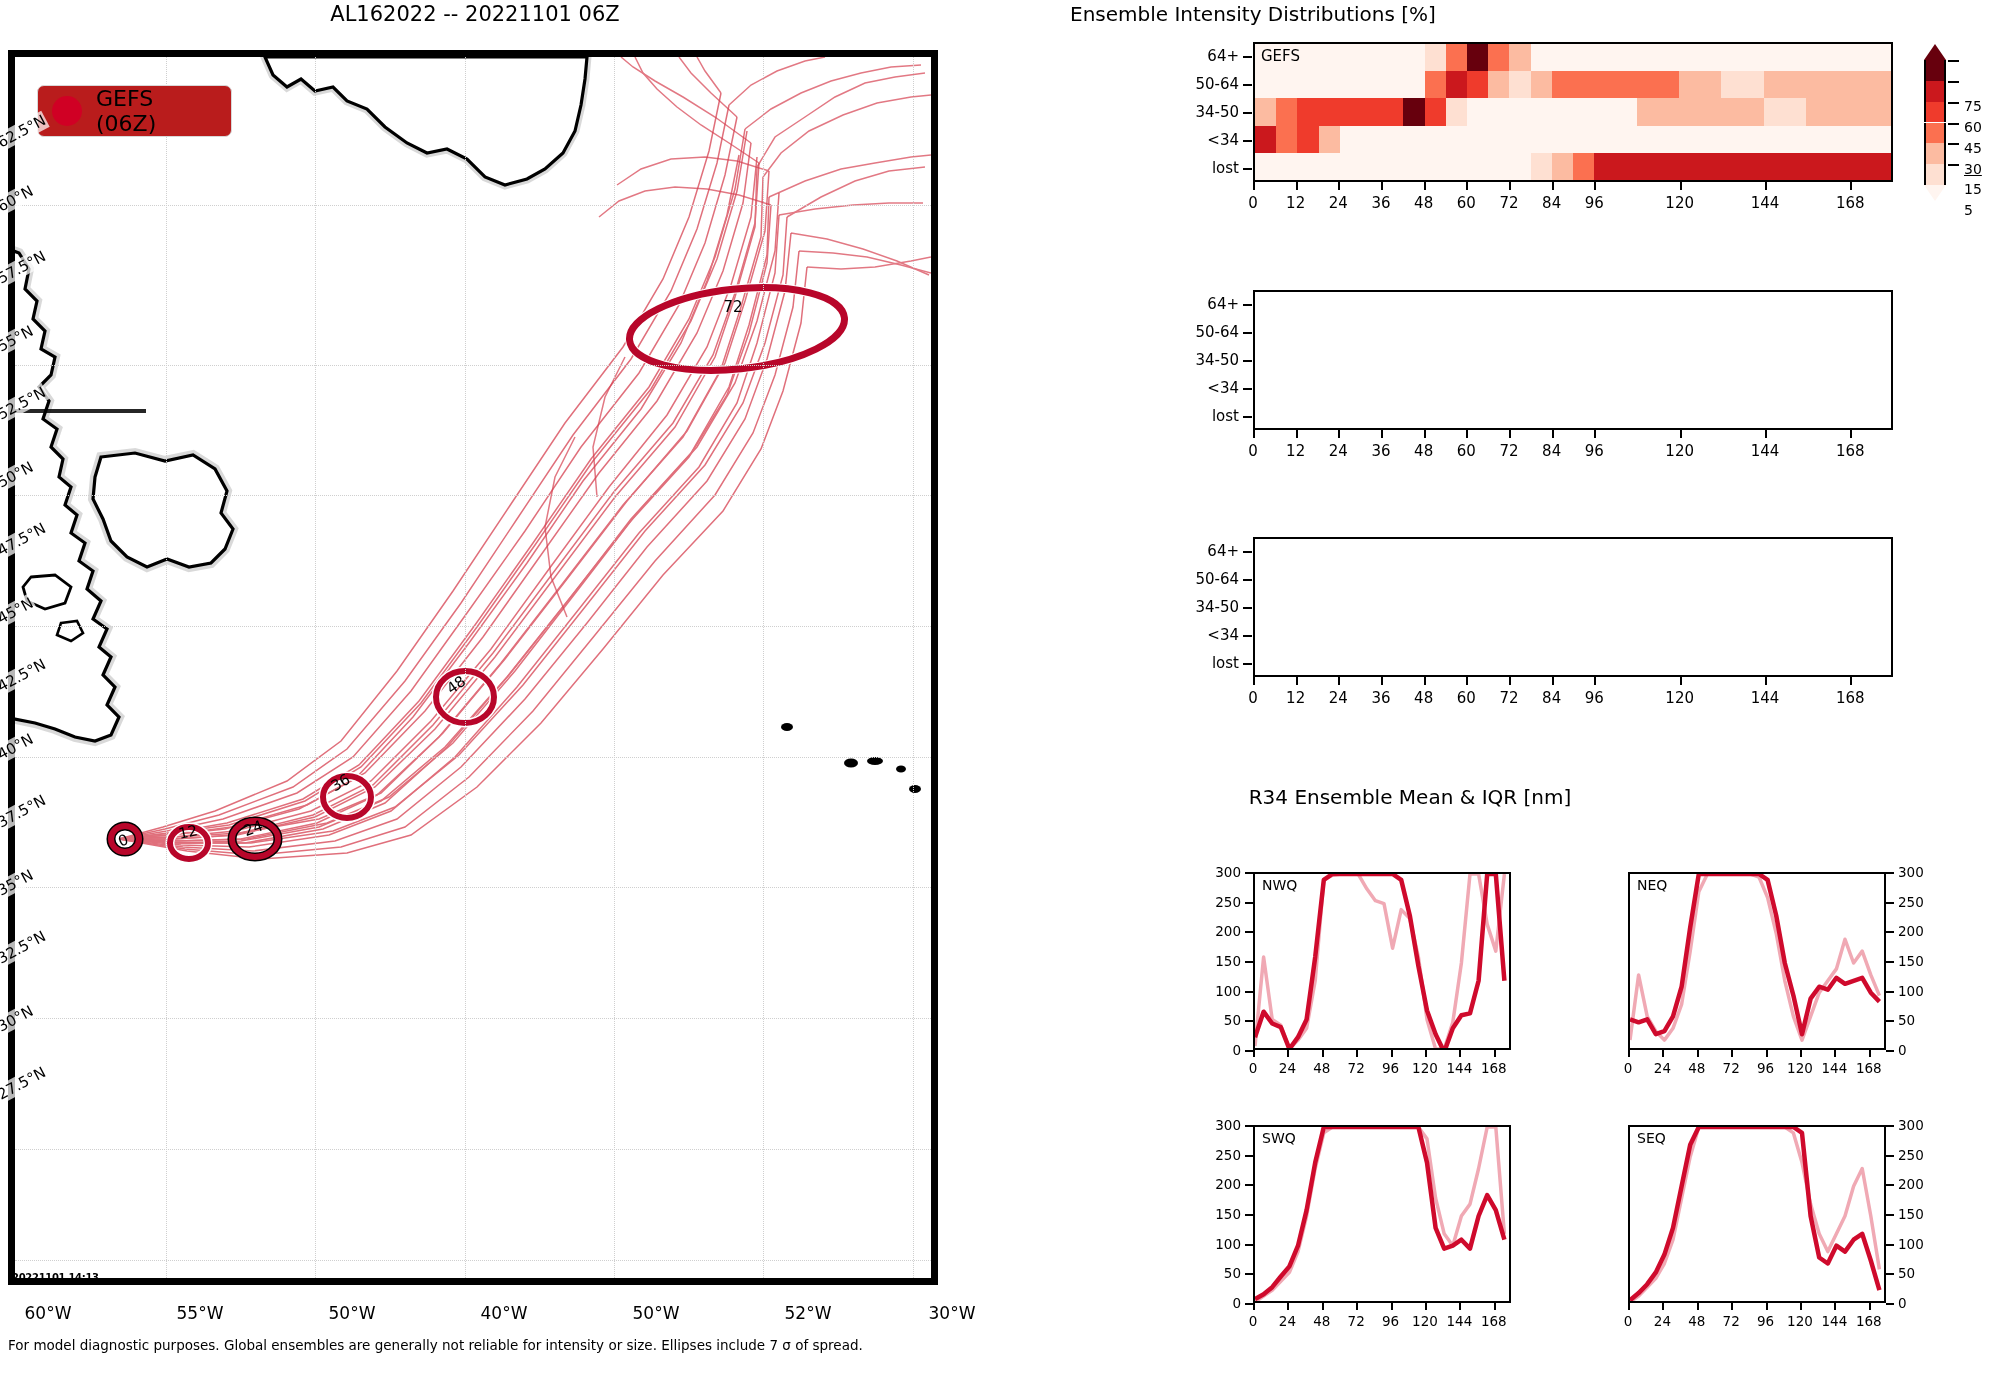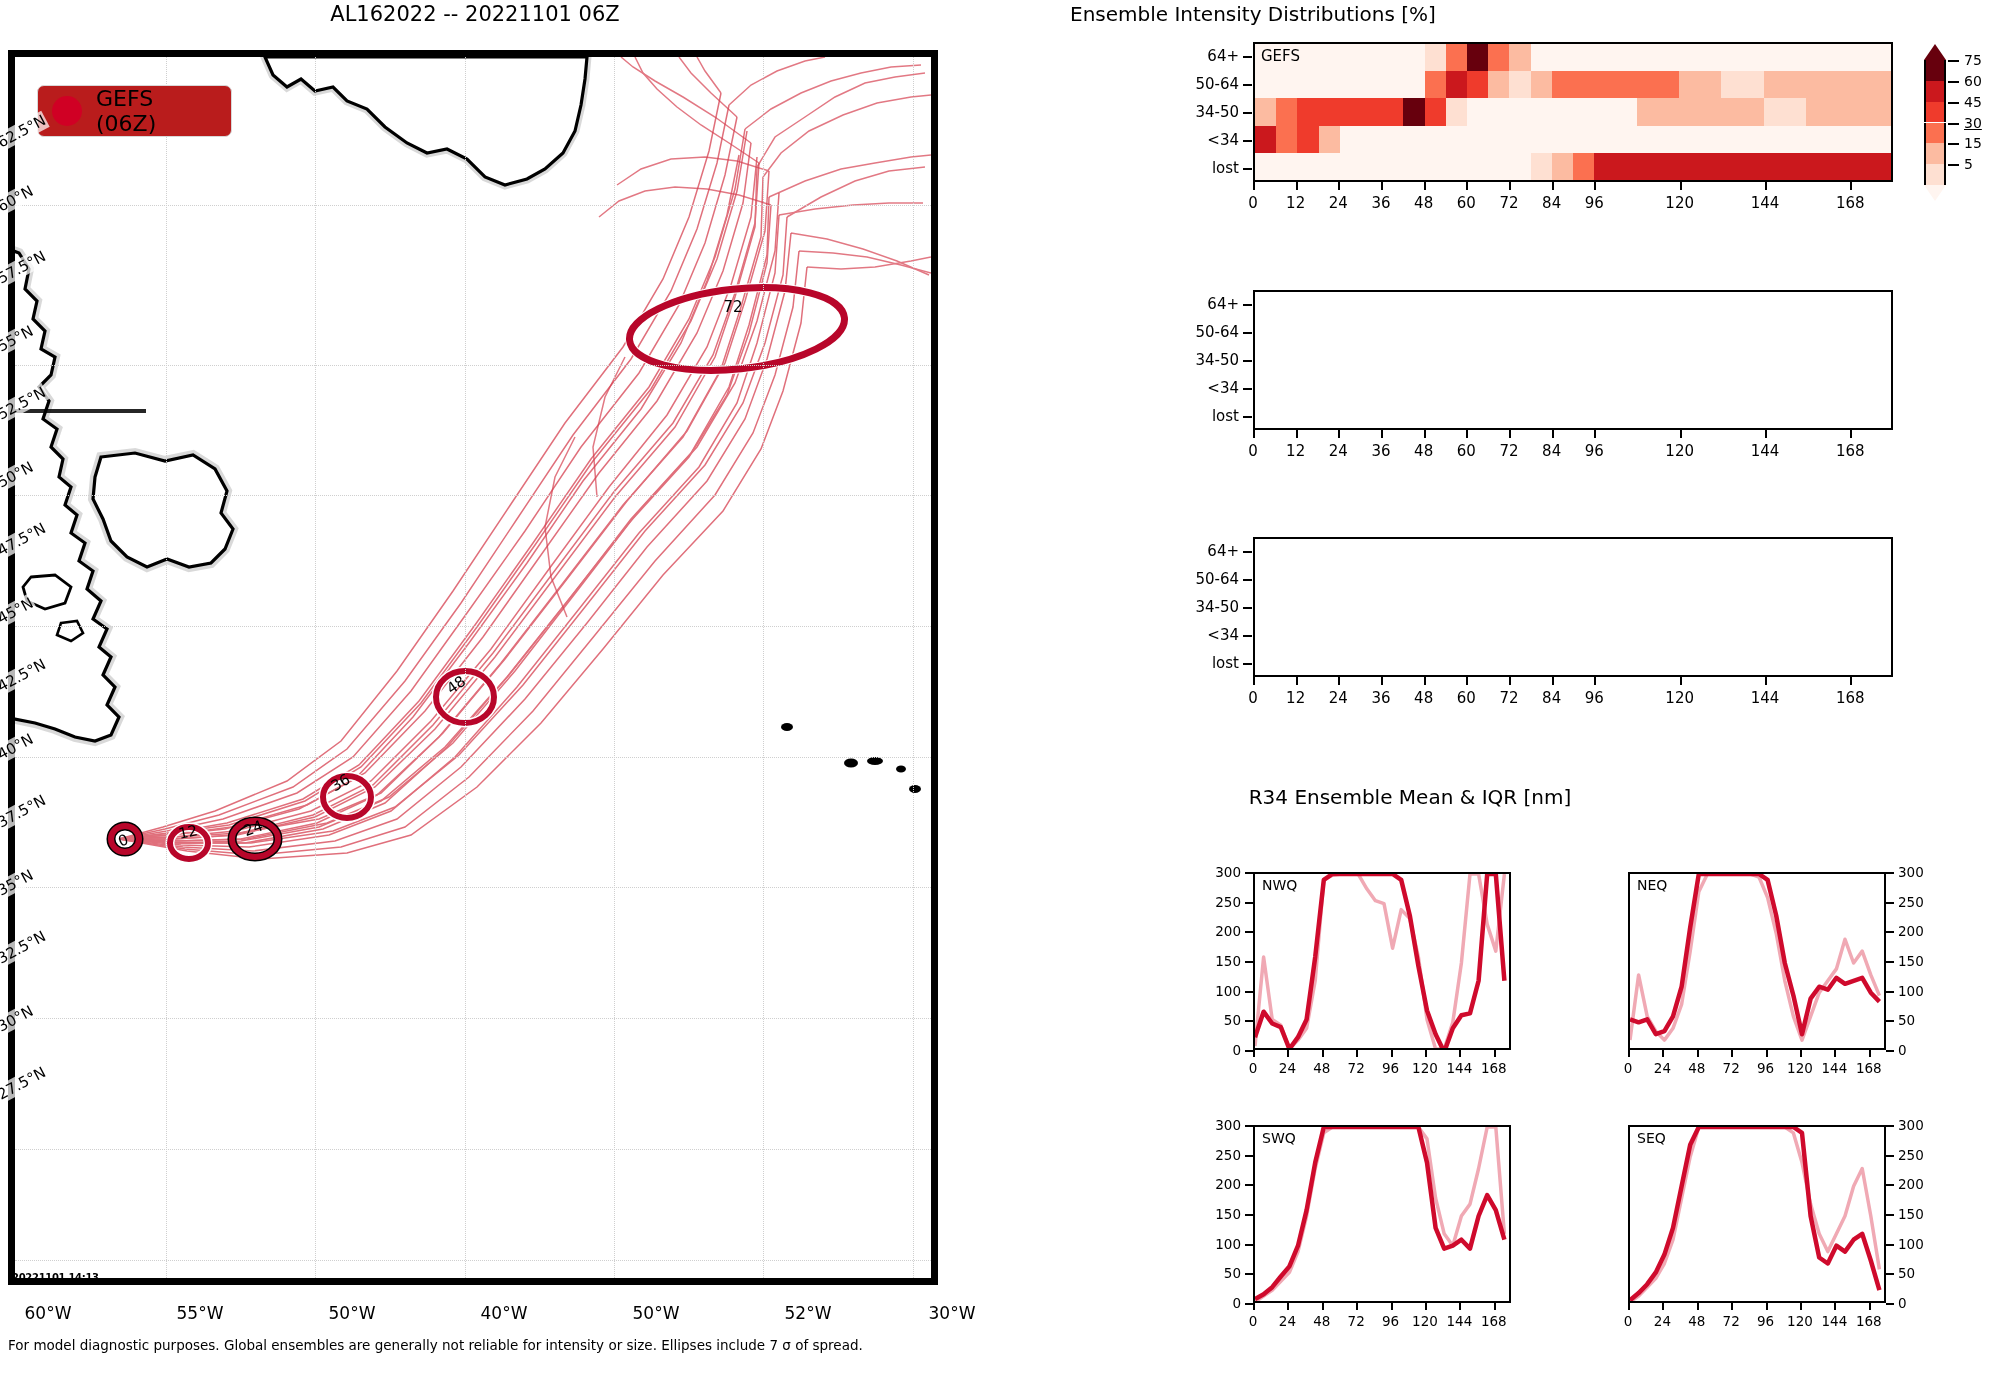--- a/index.html
+++ b/index.html
@@ -51,21 +51,21 @@
   .xlab-ens{position:absolute;font-size:15px;transform:translateX(-50%);
             white-space:nowrap;}
   .xtick-ens{position:absolute;width:0;height:8px;border-left:2.5px solid #000;}
 
   
   #cbar{position:absolute;left:1924px;top:60px;width:22px;height:125px;}
   .cb-seg{position:absolute;left:0;width:22px;border-left:2px solid #000;
           border-right:2px solid #000;box-sizing:border-box;}
   .cb-tick{position:absolute;left:24px;width:11px;height:0;
            border-top:2px solid #000;}
-  .cb-lab{position:absolute;left:40px;font-size:14px;transform:translateY(-50%);}
+  .cb-lab{position:absolute;left:40px;font-size:14px;transform:translateY(-50%);margin-top:46px;}
 
   
   #r34-title{position:absolute;left:1070px;top:785px;width:680px;
              text-align:center;font-size:20px;}
   .r34-panel{position:absolute;border:2.5px solid #000;box-sizing:border-box;
              background:#fff;overflow:hidden;}
   .r34-tag{position:absolute;left:7px;top:3px;font-size:14px;z-index:6;}
   .r34-ylab{position:absolute;font-size:13.5px;transform:translateY(-50%);
             white-space:nowrap;}
   .r34-ytick{position:absolute;width:8px;height:0;border-top:2px solid #000;}

